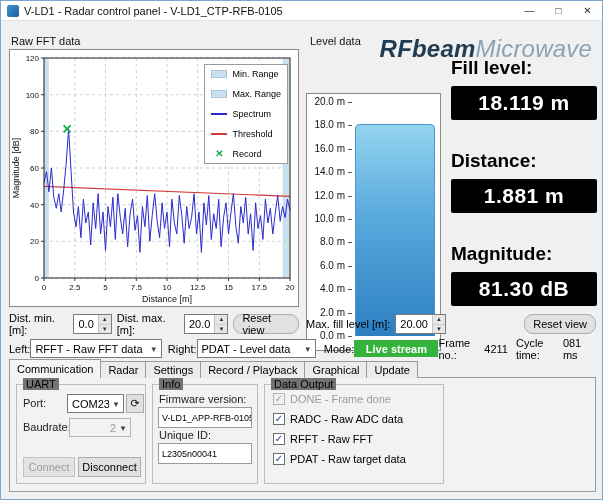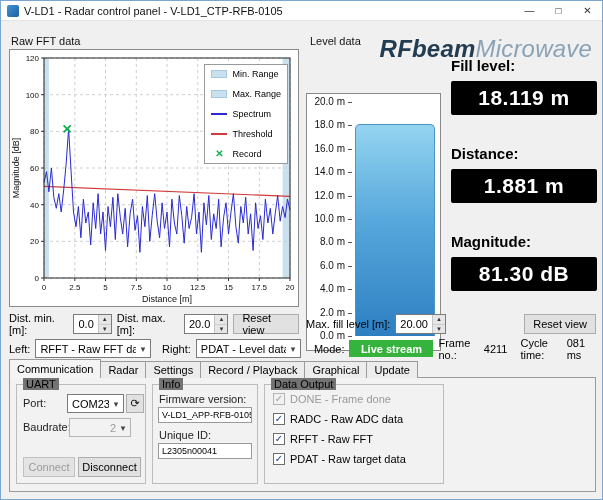--- a/index.html
+++ b/index.html
@@ -23,47 +23,47 @@
   .sw.band{background:#c9e1ef;border:1px solid #a8c8de;}
   .sw.line{height:0;border-top:2px solid #2a2ad0;}
   .sw.thr{height:0;border-top:2px solid #d23b3b;}
   .sw.tgt{color:#0faf4f;font-weight:bold;font-size:10px;text-align:center;height:auto;line-height:8px;}
   .gauge-panel{left:305px;top:48px;width:135px;height:258px;margin-top:44px;}
   .gauge-tick-label{position:absolute;left:2px;width:36px;text-align:right;font-size:10px;color:#111;}
   .gauge-tick{position:absolute;left:41px;width:4px;height:1px;background:#555;}
   .gauge-bar{position:absolute;left:48px;top:8px;width:80px;height:234px;}
   #gauge-fill{position:absolute;left:0;right:0;bottom:0;background:linear-gradient(to bottom,#93d4f0,#57a8dc 45%,#2d7fc2);border-radius:5px 5px 0 0;border:1px solid #4e92c6;border-bottom:none;}
   .readouts{position:absolute;left:450px;top:56px;width:146px;}
-  .ro-label{font-size:15px;font-weight:bold;margin-bottom:7px;}
+  .ro-label{font-size:19px;font-weight:bold;margin-bottom:7px;}
   .ro-box{height:34px;background:#000;color:#fff;font-size:21px;font-weight:bold;display:flex;align-items:center;justify-content:center;border-radius:2px;margin-bottom:30px;letter-spacing:0.5px;}
   .ctrl-row{position:absolute;height:22px;display:flex;align-items:center;gap:5px;}
   .row-left{left:8px;top:312px;width:290px;}
   .row-right{left:305px;top:312px;width:290px;}
   .spin{display:inline-flex;height:20px;border:1px solid #7a7a7a;background:#fff;}
   .spin-val{padding:0 4px;display:flex;align-items:center;font-size:11px;}
   .spin-arrows{width:13px;display:flex;flex-direction:column;border-left:1px solid #c4c4c4;}
   .sa{flex:1;font-size:6px;display:flex;align-items:center;justify-content:center;background:#e6e6e6;color:#333;}
   .sa.up{border-bottom:1px solid #cdcdcd;}
   .btn{height:20px;background:#e1e1e1;border:1px solid #adadad;font-size:11px;display:inline-flex;align-items:center;justify-content:center;padding:0 8px;color:#000;}
   .btn.disabled{color:#9b9b9b;background:#e3e3e3;border-color:#c2c2c2;}
-  .push-right{margin-left:auto;}
+  .push-right{margin-left:auto;border-radius:9px;}
   .combo{display:inline-flex;height:19px;border:1px solid #7a7a7a;background:#fff;align-items:center;overflow:hidden;}
   .combo-val{flex:1;padding:0 4px;white-space:nowrap;overflow:hidden;}
   .combo-arrow{width:14px;text-align:center;color:#444;font-size:9px;flex:0 0 auto;}
   .combo.disabled{background:#f2f2f2;color:#9a9a9a;border-color:#b5b5b5;padding-left:36px;}
-  .sel-row{position:absolute;left:8px;top:338px;right:8px;height:19px;display:flex;align-items:center;gap:5px;}
+  .sel-row{position:absolute;left:8px;top:338px;right:8px;height:19px;display:flex;align-items:center;gap:0;}
   .badge{height:17px;min-width:84px;background:#35b33c;color:#fff;font-weight:bold;display:inline-flex;align-items:center;justify-content:center;padding:0 6px;}
   .tabstrip{position:absolute;left:8px;top:358px;display:flex;align-items:flex-end;height:19px;z-index:2;}
   .tab{height:17px;border:1px solid #9a9a9a;border-bottom:none;background:#ececec;padding:0 7px;display:flex;align-items:center;margin-right:-1px;white-space:nowrap;}
   .tab.selected{height:19px;background:#f4f4f4;position:relative;z-index:3;}
   .tabpanel{position:absolute;left:8px;top:376px;width:587px;height:115px;border:1px solid #9a9a9a;background:#f2f2f2;}
   .group{position:absolute;border:1px solid #bcbcbc;}
   .group-title{position:absolute;top:-7px;left:6px;background:#737373;padding:0 3px;font-size:11px;}
   .fld-label{position:absolute;font-size:11px;color:#222;white-space:nowrap;}
-  .textbox{position:absolute;height:16px;border:1px solid #9a9a9a;background:#fff;font-size:9px;display:flex;align-items:center;padding:0 3px;white-space:nowrap;overflow:hidden;}
+  .textbox{position:absolute;height:21px;border:1px solid #9a9a9a;background:#fff;font-size:9px;display:flex;align-items:center;padding:0 3px;white-space:nowrap;overflow:hidden;}
   .cb-row{position:absolute;display:flex;align-items:center;gap:5px;font-size:11px;white-space:nowrap;}
   .cb{width:12px;height:12px;border:1px solid #6e6e6e;background:#fff;display:inline-flex;align-items:center;justify-content:center;font-size:10px;color:#123f91;line-height:1;flex:0 0 auto;}
   .cb-row.disabled{color:#9a9a9a;}
   .cb-row.disabled .cb{border-color:#b3b3b3;background:#f1f1f1;color:#9a9a9a;}
   .uart-group{left:6px;top:6px;width:130px;height:100px;}
   .info-group{left:142px;top:6px;width:106px;height:100px;}
   .dout-group{left:254px;top:6px;width:180px;height:100px;}
 </style>
 </head>
 <body>

